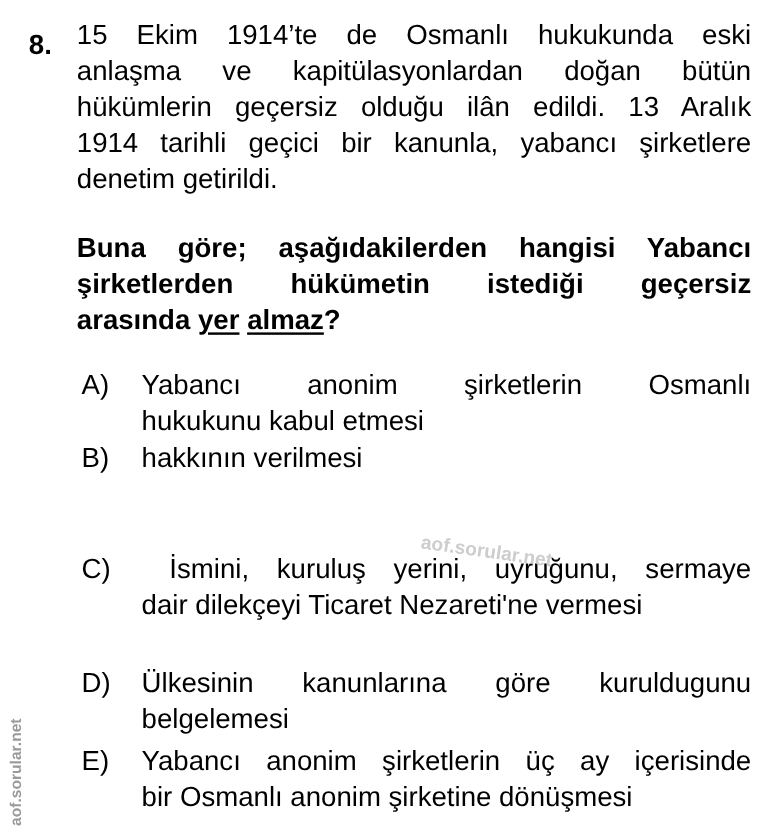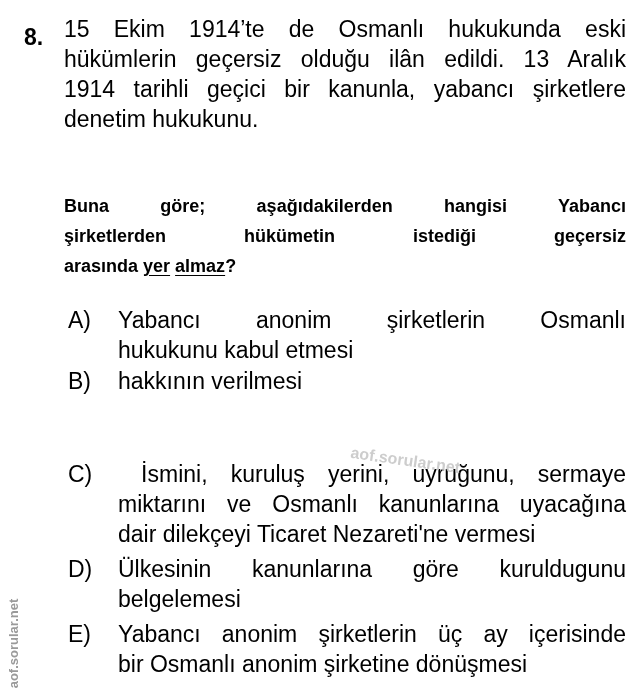--- a/index.html
+++ b/index.html
@@ -37,21 +37,21 @@
       text-align-last: justify;
     }
     .stem-line.last {
       text-align-last: left;
     }
     .question {
       position: absolute;
       left: 64px;
       top: 191px;
       width: 562px;
-      font-size: 18px;
+      font-size: 23px;
       font-weight: bold;
       line-height: 30px;
       margin: 0;
     }
     .q-line {
       display: block;
       text-align: justify;
       text-align-last: justify;
     }
     .q-line.last {
@@ -110,23 +110,24 @@
       text-align: center;
     }
   </style>
 </head>
 <body>
 
 <div class="qnum">8.</div>
 
 <p class="stem">
   <span class="stem-line">15 Ekim 1914’te de Osmanlı hukukunda eski</span>
+  <span class="stem-line">anlaşma ve kapitülasyonlardan doğan bütün</span>
   <span class="stem-line">hükümlerin geçersiz olduğu ilân edildi. 13 Aralık</span>
   <span class="stem-line">1914 tarihli geçici bir kanunla, yabancı şirketlere</span>
-  <span class="stem-line last">denetim hukukunu.</span>
+  <span class="stem-line last">denetim getirildi.</span>
 </p>
 
 <p class="question">
   <span class="q-line">Buna göre; aşağıdakilerden hangisi  Yabancı</span>
   <span class="q-line">şirketlerden hükümetin istediği geçersiz</span>
   <span class="q-line last"><span>arasında </span><span class="u">yer</span><span> </span><span class="u">almaz</span><span>?</span></span>
 </p>
 
 <div class="option" style="top:305px;">
   <span class="opt-letter">A)</span>
@@ -140,21 +141,20 @@
   <span class="opt-letter">B)</span>
   <div class="opt-text">
     <span class="opt-line last">hakkının verilmesi</span>
   </div>
 </div>
 
 <div class="option" style="top:459px;">
   <span class="opt-letter">C)</span>
   <div class="opt-text">
     <span class="opt-line" style="white-space:pre;"> İsmini, kuruluş yerini, uyruğunu, sermaye</span>
-    <span class="opt-line">miktarını ve Osmanlı kanunlarına uyacağına</span>
     <span class="opt-line last">dair dilekçeyi Ticaret Nezareti'ne vermesi</span>
   </div>
 </div>
 
 <div class="option" style="top:554px;">
   <span class="opt-letter">D)</span>
   <div class="opt-text">
     <span class="opt-line">Ülkesinin kanunlarına göre kuruldugunu</span>
     <span class="opt-line last">belgelemesi</span>
   </div>

